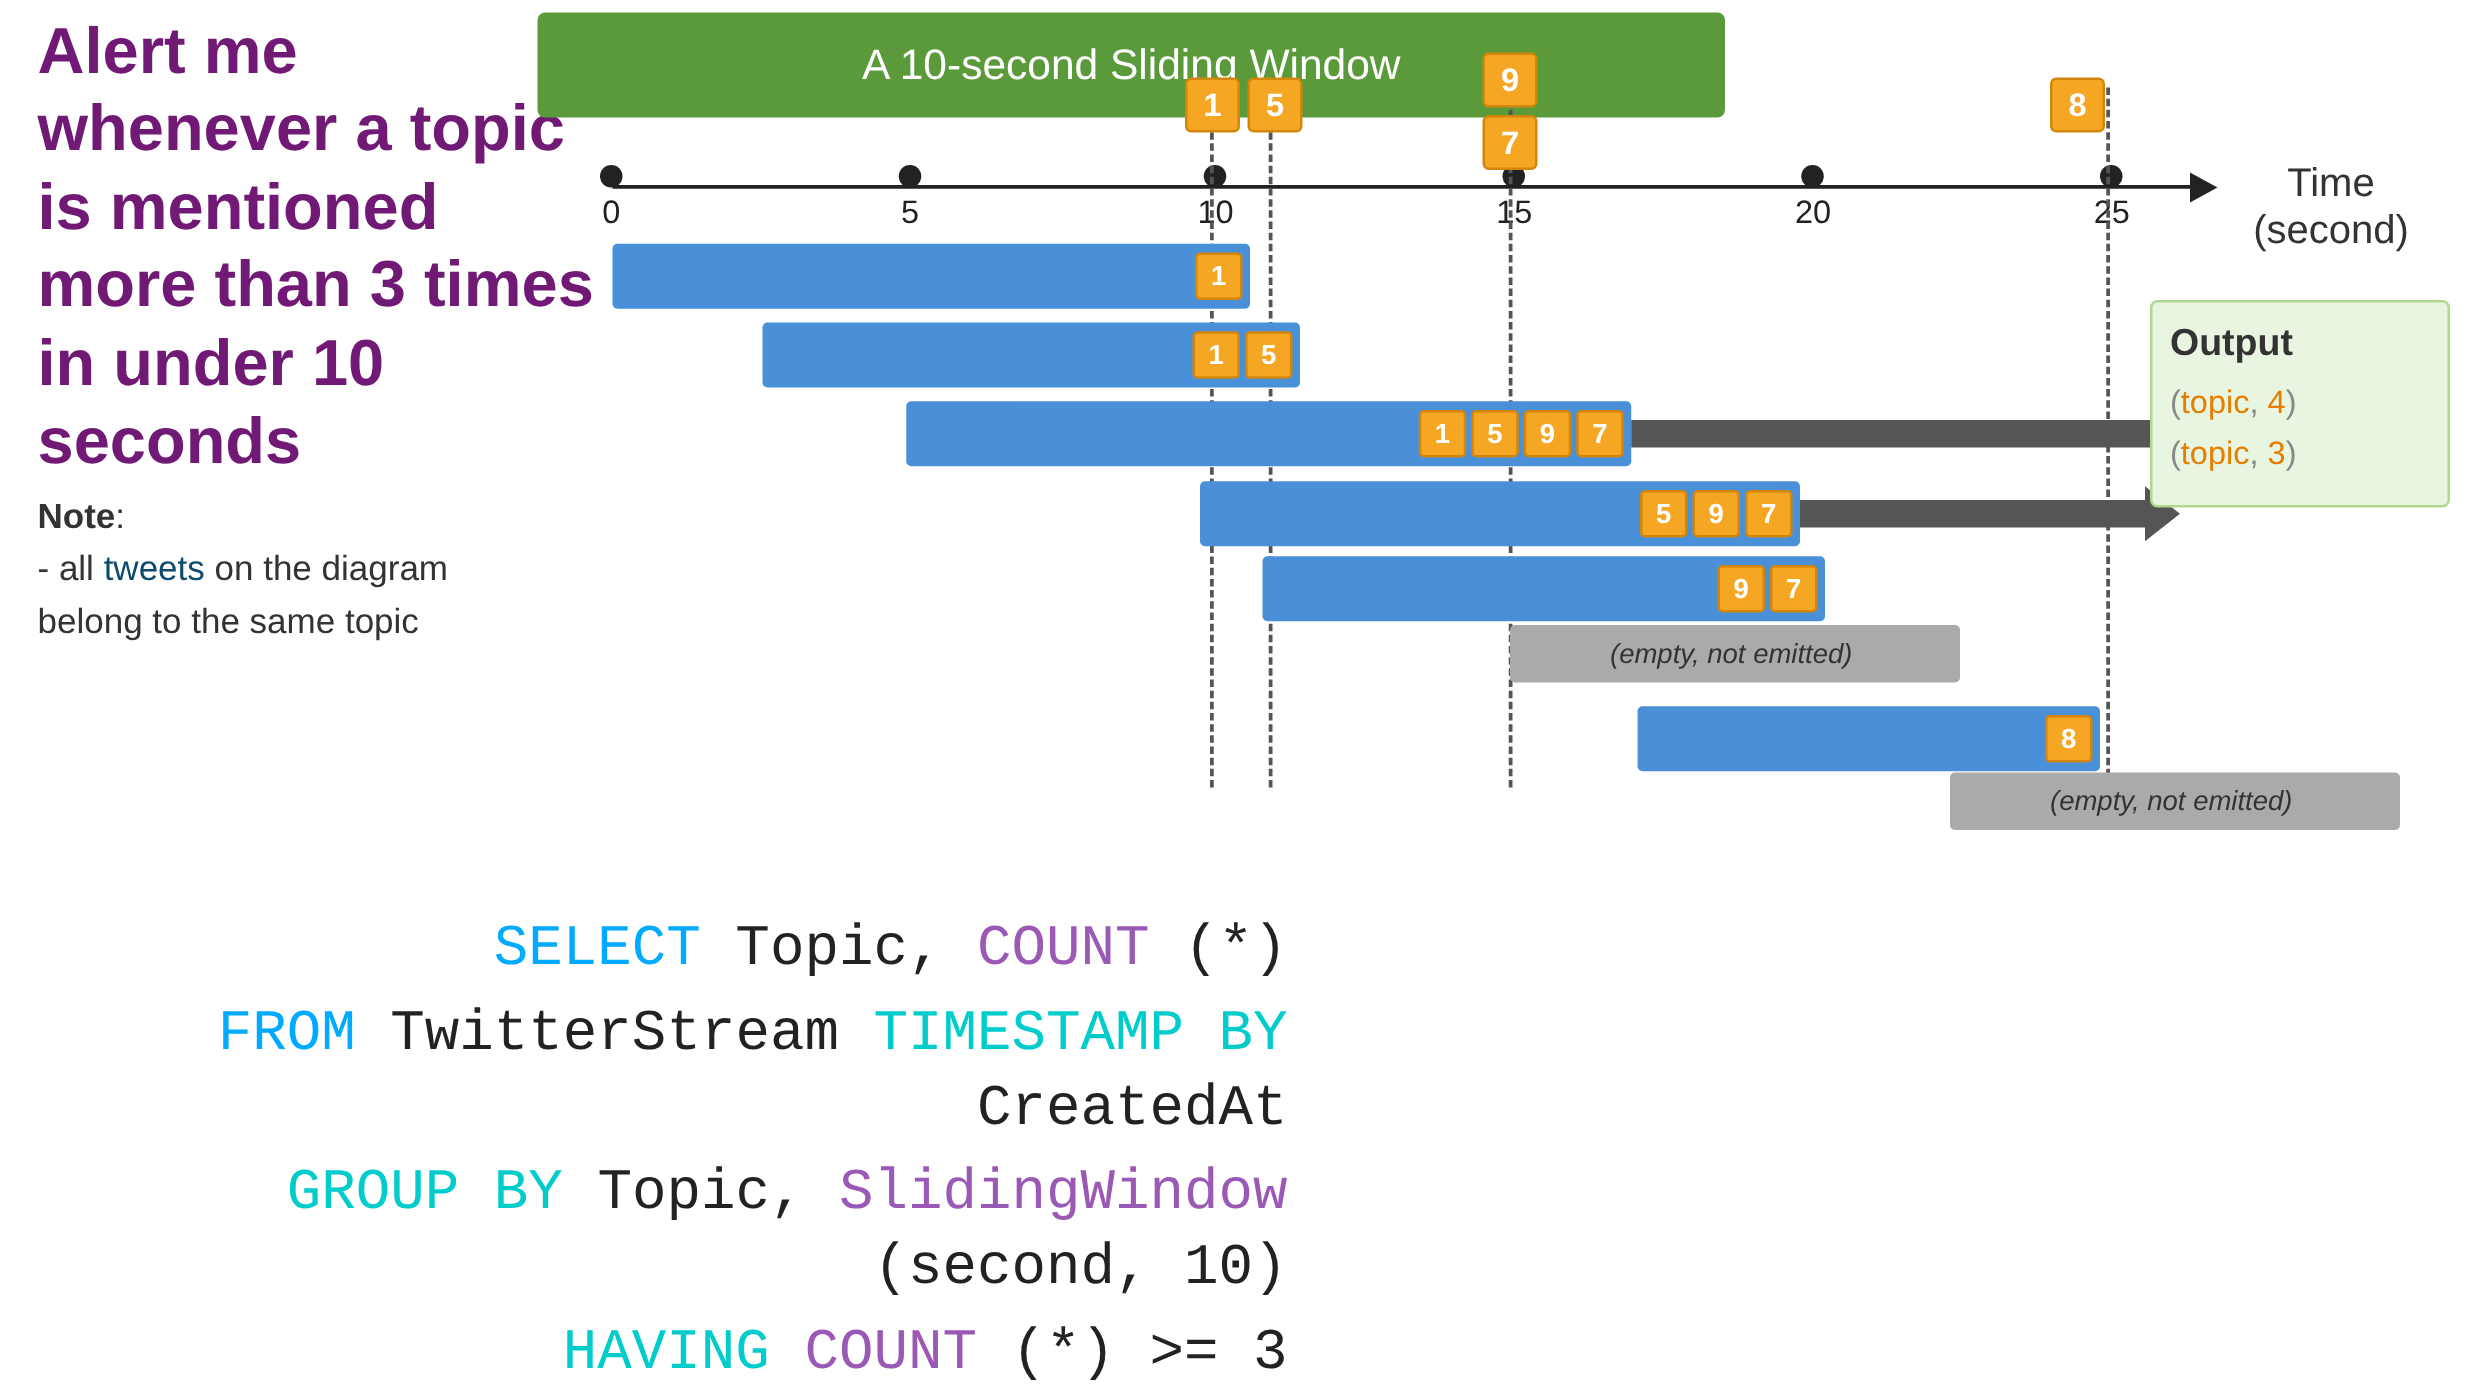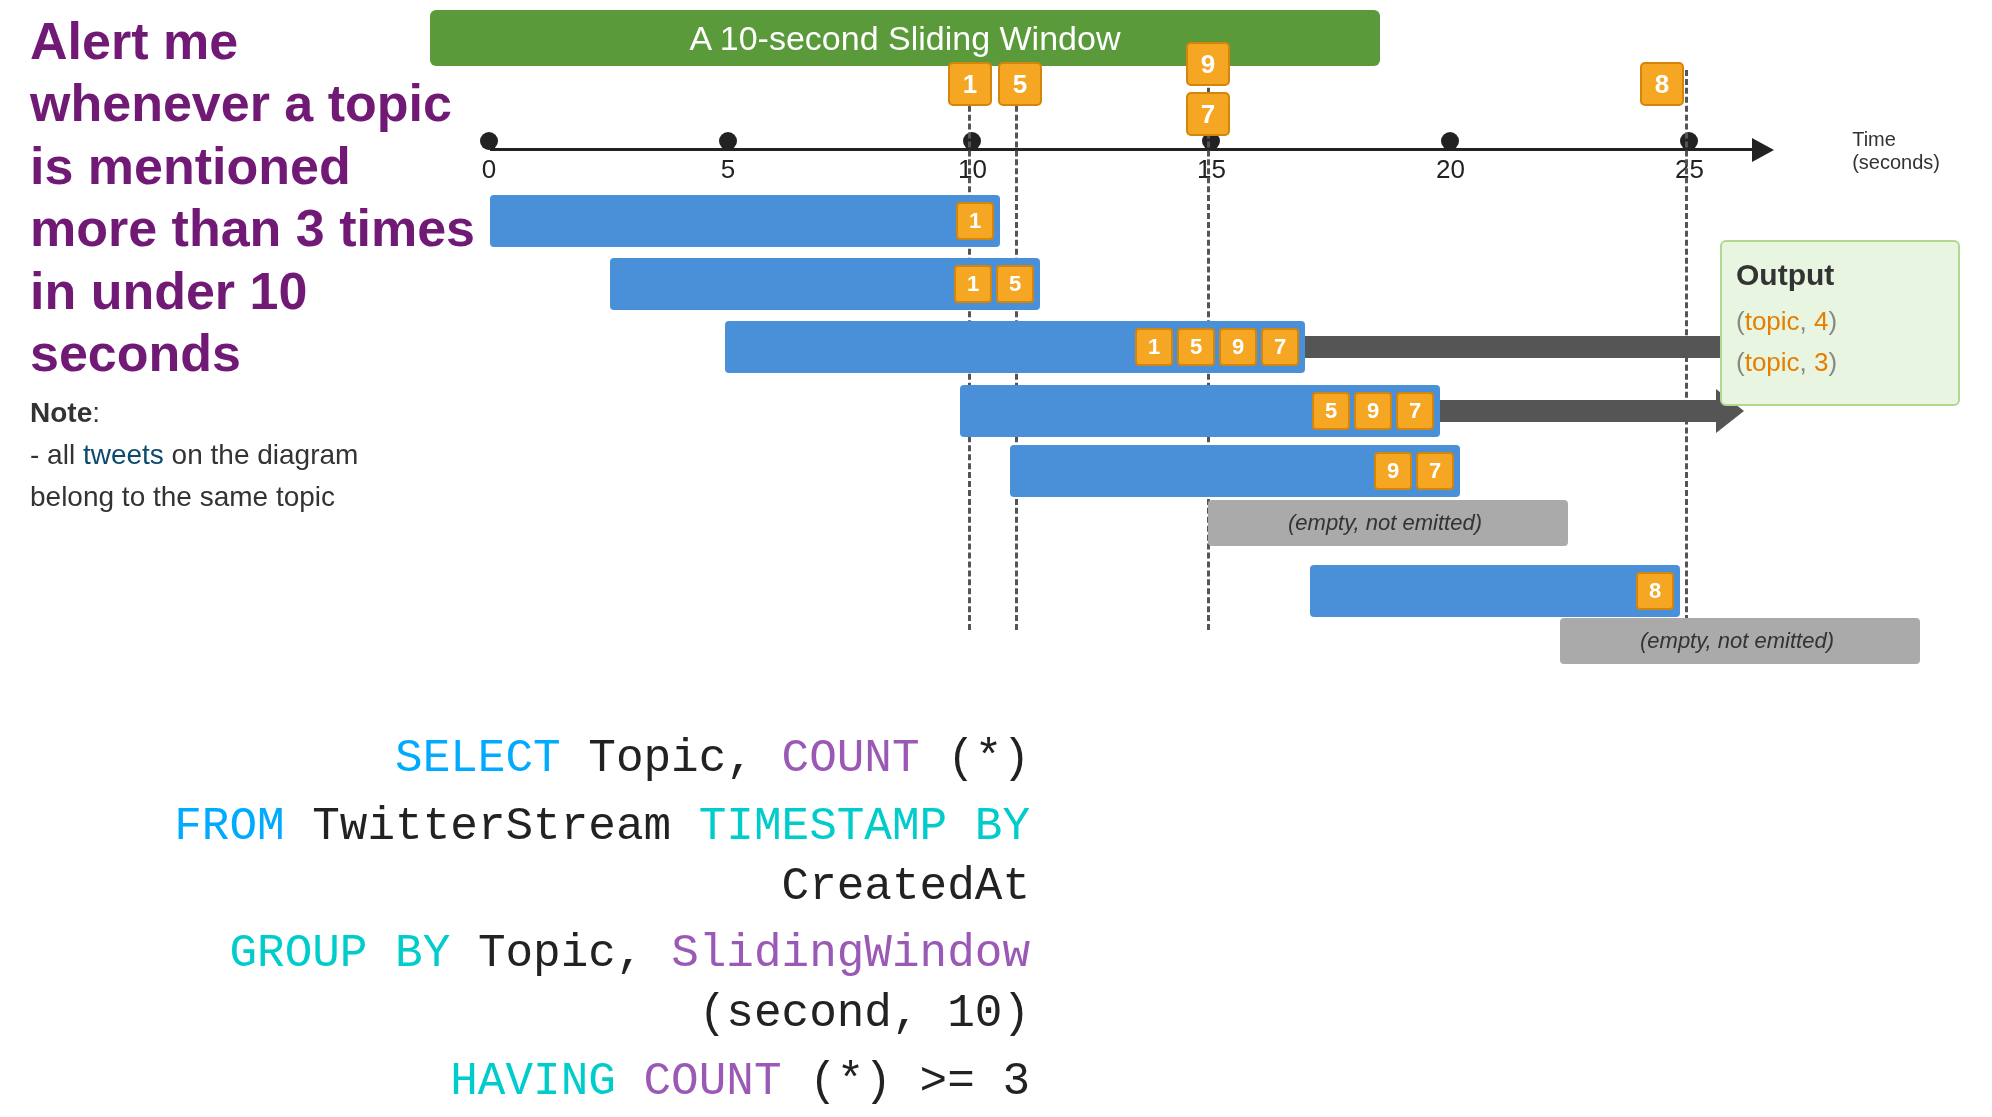--- a/index.html
+++ b/index.html
@@ -46,21 +46,21 @@
       width: 1530px;
       height: 680px;
     }
 
     
     .title-bar {
       position: absolute;
       left: 0;
       top: 0;
       width: 950px;
-      height: 56px;
+      height: 84px;
       background: #5a9a3a;
       border-radius: 6px;
       display: flex;
       align-items: center;
       justify-content: center;
     }
     .title-bar-text {
       color: white;
       font-size: 34px;
       font-weight: 500;
@@ -186,25 +186,25 @@
     .output-item .orange {
       color: #e67e00;
     }
     .output-item .number {
       color: #e67e00;
     }
 
     
     .time-label {
       position: absolute;
-      right: 20px;
+      right: 33px;
       top: 118px;
-      font-size: 20px;
+      font-size: 32px;
       color: #333;
-      text-align: left;
+      text-align: center;
     }
 
     
     .sql-section {
       position: absolute;
       left: 30px;
       top: 730px;
       width: 1000px;
     }
     .sql-line {
@@ -248,21 +248,21 @@
 </div>
 
 <div class="diagram-area">
 
   <div class="title-bar">
     <span class="title-bar-text">A 10-second Sliding Window</span>
   </div>
 
   <div class="time-label">
     <span>Time</span><br>
-    <span>(seconds)</span>
+    <span>(second)</span>
   </div>
 
   <div class="timeline-container">
 
     <div class="timeline-line"></div>
     <div class="timeline-arrow"></div>
 
     <div class="tick" style="left: 50px;">
       <div class="tick-dot"></div>
       <span class="tick-label">0</span>

